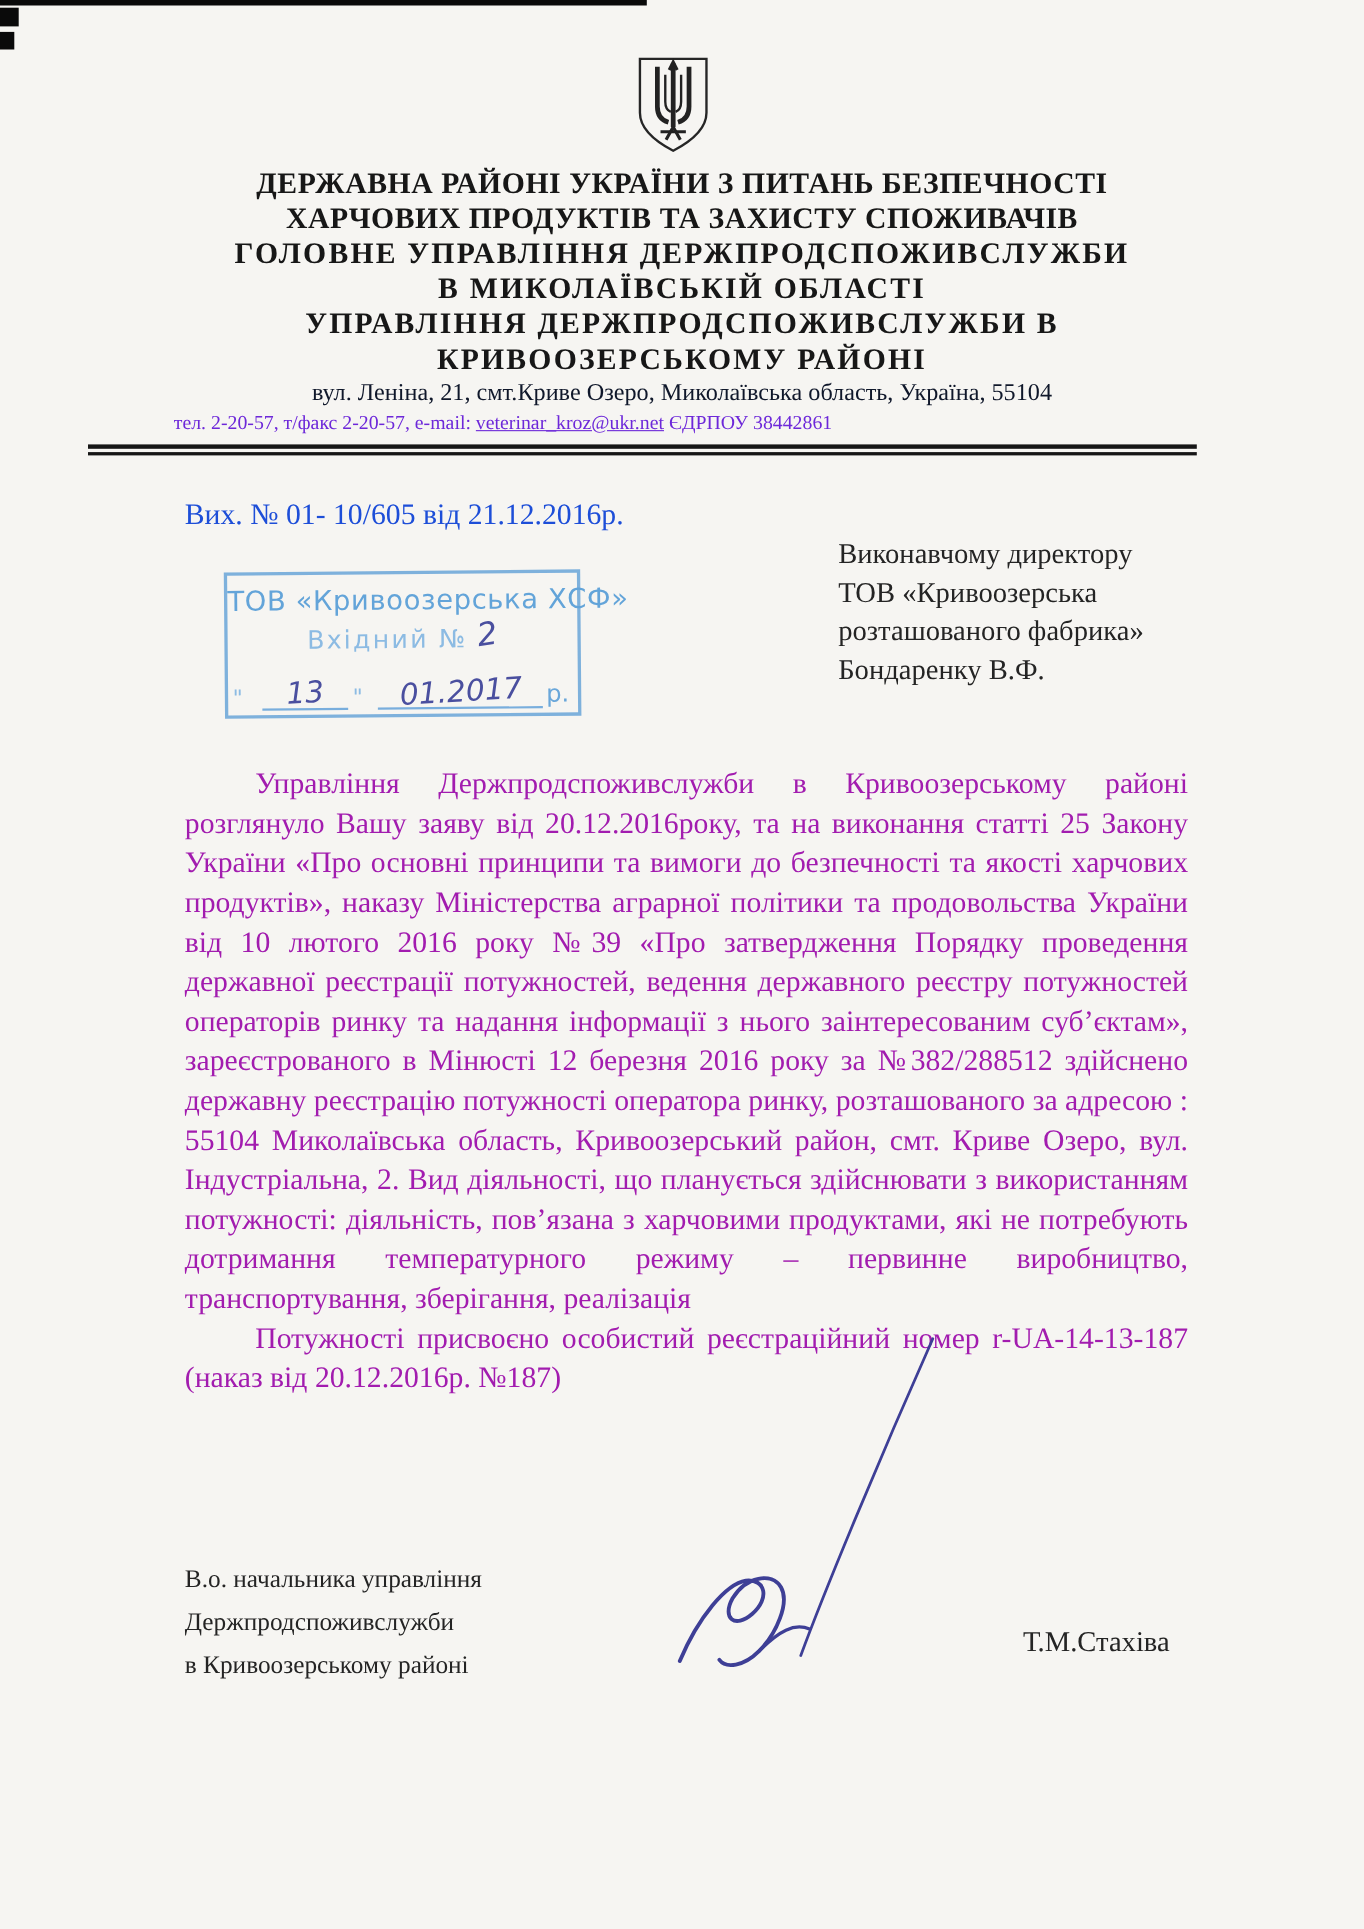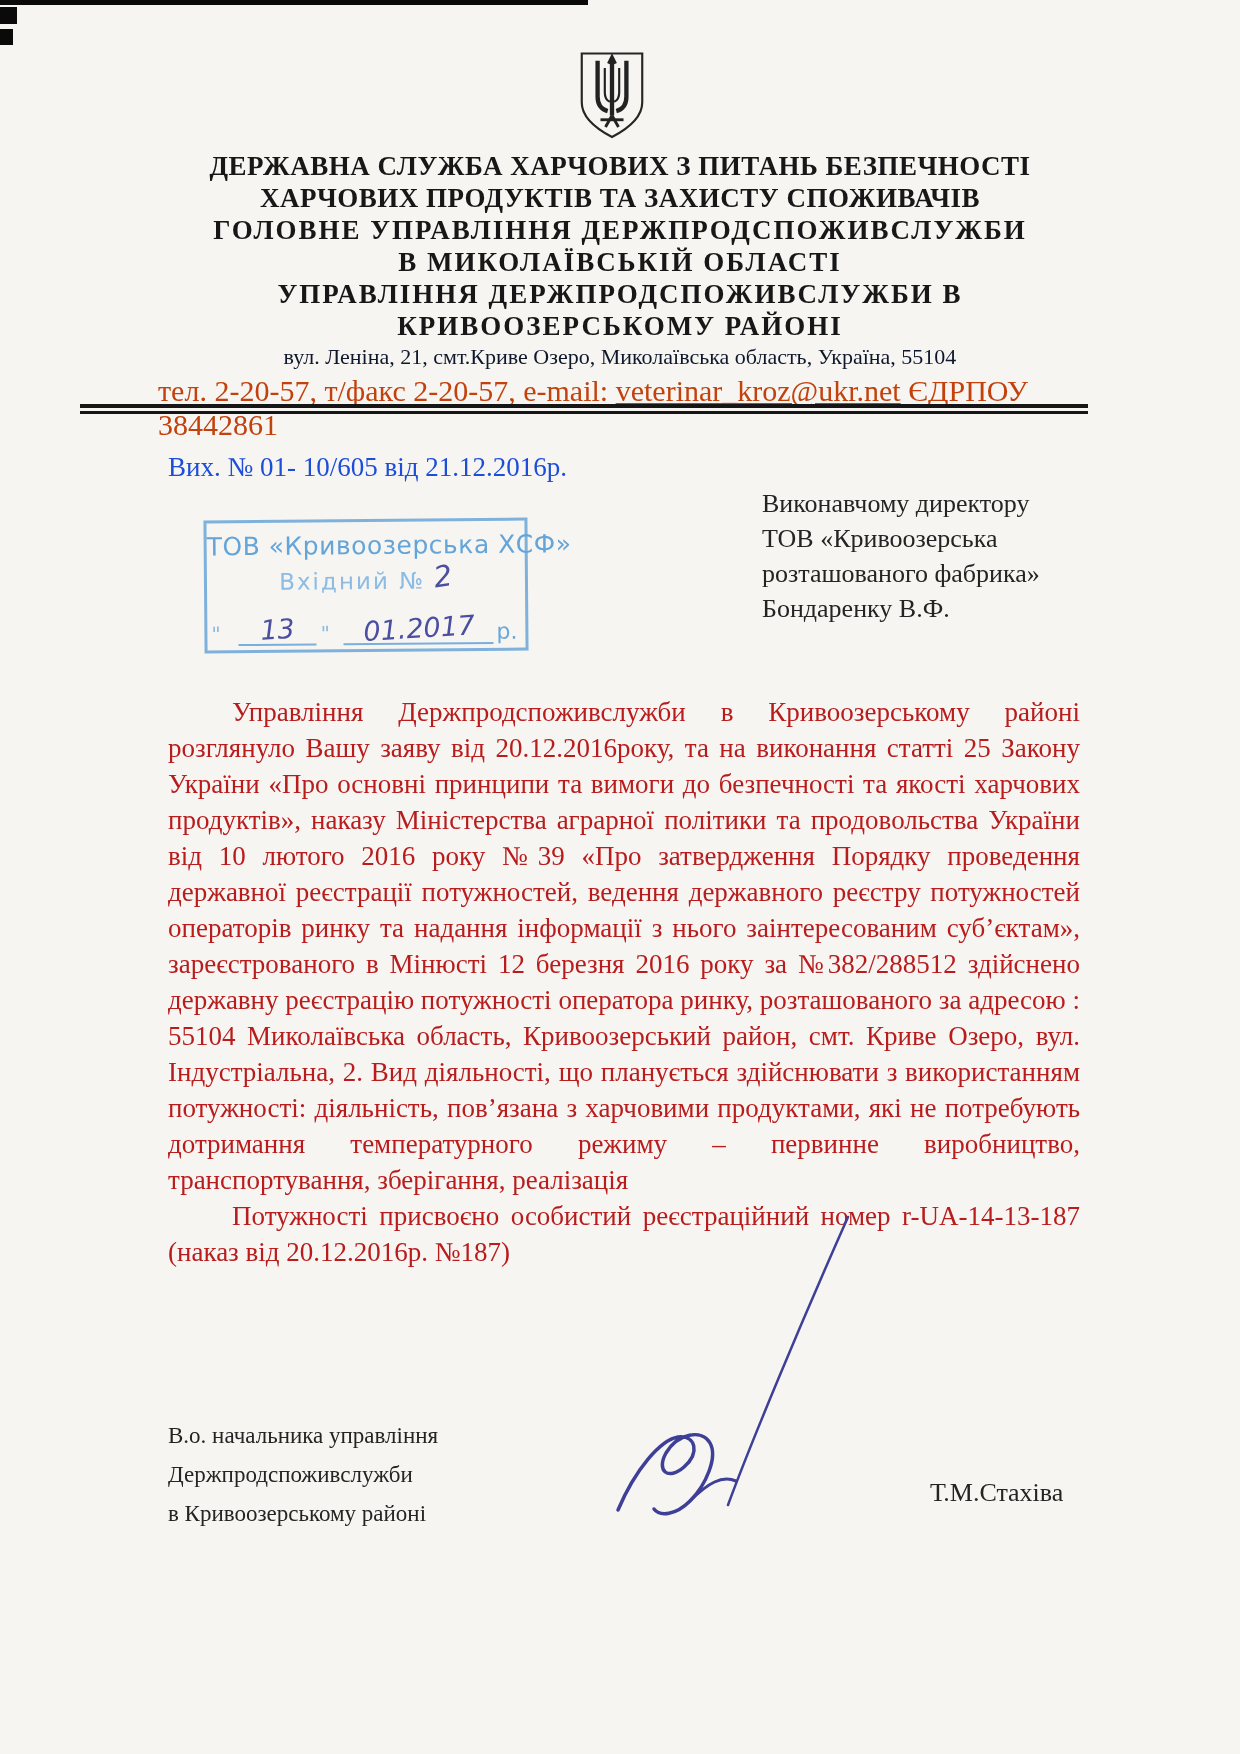--- a/index.html
+++ b/index.html
@@ -18,21 +18,21 @@
   .art-blob2 { position:absolute; left:0; top:29px; width:13px; height:16px; background:#0a0a0a; }
 
   
   .emblem { position:absolute; left:576px; top:44px; width:72px; height:104px; }
 
   
   .org-block { position:absolute; left:130px; top:150px; width:980px; text-align:center; }
   .org-line { font-weight:bold; font-size:27px; line-height:32px; letter-spacing:0.5px; color:#171717; }
   .org-line.sp { letter-spacing:2px; }
   .addr-line { position:absolute; left:130px; top:344px; width:980px; text-align:center; font-size:22px; color:#0f172a; }
-  .contact-line { position:absolute; left:158px; top:374px; width:940px; font-size:30px; color:#c2410c; }
+  .contact-line { position:absolute; left:158px; top:374px; width:940px; font-size:18px; color:#6d28d9; }
   .contact-line .email { text-decoration:underline; }
   .rule-double { position:absolute; left:80px; top:404px; width:1008px; height:3px;
                  border-top:4px solid #161616; border-bottom:3px solid #161616; }
 
   
   .ref-line { position:absolute; left:168px; top:452px; font-size:27px; color:#1d4ed8; }
 
   
   .stamp { position:absolute; left:204px; top:519px; width:318px; height:127px;
            border:3px solid rgba(104,164,216,0.85); transform:rotate(-0.5deg);
@@ -50,21 +50,21 @@
   .wline.date { width:150px; margin-left:10px; }
   .hw { font-size:27px; line-height:26px; transform:rotate(-3deg); display:inline-block; }
   .stamp-r { margin-left:auto; margin-right:8px; font-size:22px; color:#6aa7da; }
 
   
   .recipient { position:absolute; left:762px; top:486px; width:345px; text-align:left;
                font-size:26px; line-height:35px; color:#242424; }
 
   
   .body-text { position:absolute; left:168px; top:694px; width:912px;
-               font-size:27px; line-height:36px; color:#b91c1c; text-align:justify; }
+               font-size:27px; line-height:36px; color:#a21caf; text-align:justify; }
   .body-text p { margin:0; text-indent:64px; }
   .body-text p + p { }
 
   
   .sig-titles { position:absolute; left:168px; top:1416px; font-size:23px; line-height:39px; color:#242424; }
   .sig-name { position:absolute; left:930px; top:1478px; font-size:26px; color:#242424; }
   .sig-svg { position:absolute; left:600px; top:1205px; width:260px; height:330px; }
 </style>
 </head>
 <body>
@@ -81,21 +81,21 @@
     <path d="M45,20 L50,10 L55,20" fill="none" stroke="#222" stroke-width="4"></path>
     <path d="M30,16 V66 Q30,82 44,86" fill="none" stroke="#222" stroke-width="6"></path>
     <path d="M70,16 V66 Q70,82 56,86" fill="none" stroke="#222" stroke-width="6"></path>
     <path d="M40,26 V60 Q40,70 47,73" fill="none" stroke="#222" stroke-width="3"></path>
     <path d="M60,26 V60 Q60,70 53,73" fill="none" stroke="#222" stroke-width="3"></path>
     <path d="M34,98 H66" fill="none" stroke="#222" stroke-width="4"></path>
     <path d="M50,92 L41,108 M50,92 L59,108" fill="none" stroke="#222" stroke-width="4"></path>
   </svg>
 
   <div class="org-block">
-    <div class="org-line">ДЕРЖАВНА СЛУЖБА ХАРЧОВИХ З ПИТАНЬ БЕЗПЕЧНОСТІ</div>
+    <div class="org-line">ДЕРЖАВНА РАЙОНІ УКРАЇНИ З ПИТАНЬ БЕЗПЕЧНОСТІ</div>
     <div class="org-line">ХАРЧОВИХ ПРОДУКТІВ ТА ЗАХИСТУ СПОЖИВАЧІВ</div>
     <div class="org-line sp">ГОЛОВНЕ УПРАВЛІННЯ ДЕРЖПРОДСПОЖИВСЛУЖБИ</div>
     <div class="org-line sp">В МИКОЛАЇВСЬКІЙ ОБЛАСТІ</div>
     <div class="org-line sp">УПРАВЛІННЯ ДЕРЖПРОДСПОЖИВСЛУЖБИ В</div>
     <div class="org-line sp">КРИВООЗЕРСЬКОМУ РАЙОНІ</div>
   </div>
 
   <div class="addr-line">вул. Леніна, 21, смт.Криве Озеро, Миколаївська область, Україна, 55104</div>
 
   <div class="contact-line"><span>тел. 2-20-57, т/факс 2-20-57, e-mail: </span><span class="email">veterinar_kroz@ukr.net</span><span> ЄДРПОУ 38442861</span></div>

